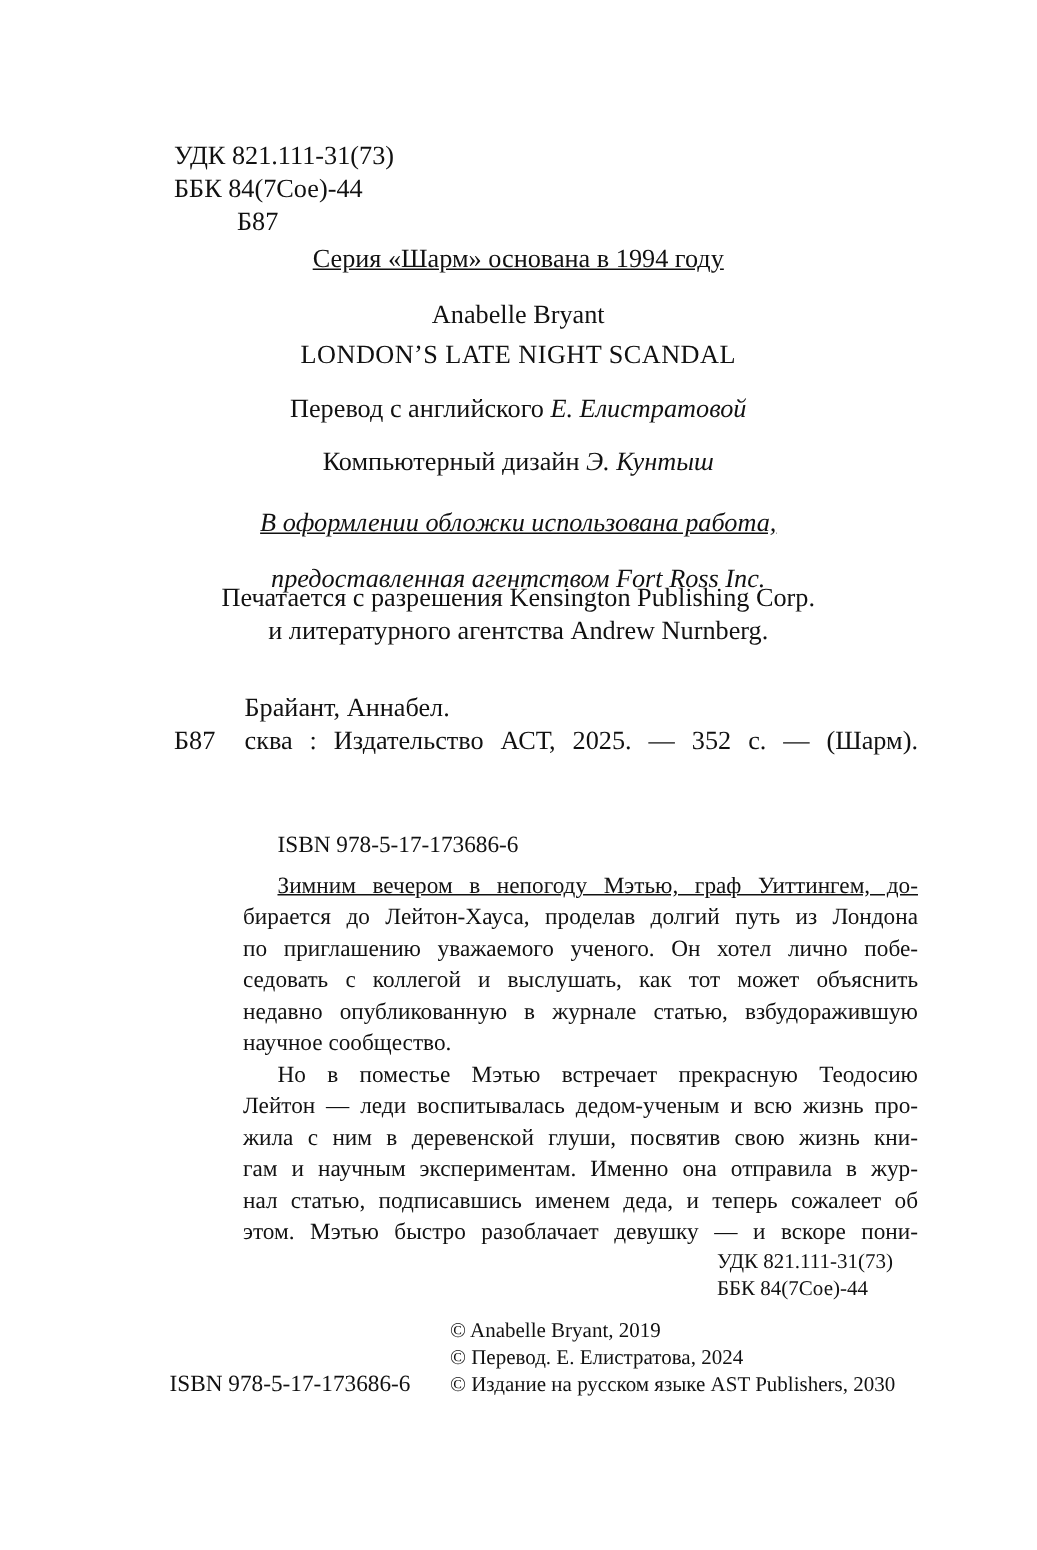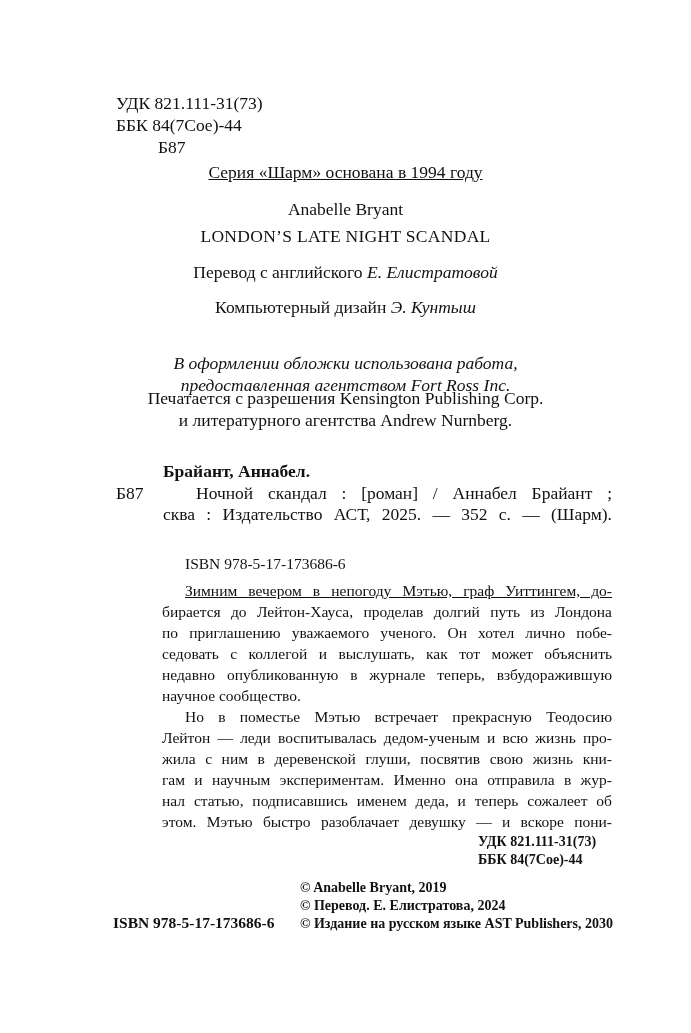--- a/index.html
+++ b/index.html
@@ -6,21 +6,21 @@
   body {
     width: 691px; height: 1033px; position: relative; overflow: hidden;
     font-family: "Liberation Serif", "DejaVu Serif", serif;
     color: #111111;
   }
   .abs { position: absolute; white-space: nowrap; }
   .f17 { font-size: 17.5px; line-height: 21px; }
   .f15 { font-size: 15.5px; line-height: 21px; }
   .center { left: 0; width: 691px; text-align: center; }
   .ital { font-style: italic; margin-top: 20px; }
-  .bold { font-weight: bold; }
+  .bold { font-weight: normal; }
   .justline { display: block; text-align: justify; text-align-last: justify; }
   .lastline { display: block; text-align: left; }
 </style>
 </head>
 <body>
 
 <div class="abs f17" style="left:116px; top:93px;">УДК 821.111-31(73)</div>
 <div class="abs f17" style="left:116px; top:115px;">ББК 84(7Сое)-44</div>
 <div class="abs f17" style="left:158px; top:137px;">Б87</div>
 
@@ -32,41 +32,40 @@
 <div class="abs f17 center" style="top:262px;">
   <span>Перевод с английского</span>
   <span class="ital">Е. Елистратовой</span>
 </div>
 
 <div class="abs f17 center" style="top:297px;">
   <span>Компьютерный дизайн</span>
   <span class="ital">Э. Кунтыш</span>
 </div>
 
-<div class="abs f17 center ital" style="top:333px;">В оформлении обложки использована работа,</div>
+<div class="abs f17 center ital" style="top:318px;text-decoration:underline;">В оформлении обложки использована работа,</div>
 <div class="abs f17 center ital" style="top:355px;">предоставленная агентством Fort Ross Inc.</div>
 
 <div class="abs f17 center" style="top:388px;">Печатается с разрешения Kensington Publishing Corp.</div>
 <div class="abs f17 center" style="top:410px;">и литературного агентства Andrew Nurnberg.</div>
 
 <div class="abs f17 bold" style="left:163px; top:461px;">Брайант, Аннабел.</div>
 <div class="abs f17" style="left:116px; top:483px;">Б87</div>
 <div class="abs f17" style="left:163px; top:483px; width:449px; white-space:normal;">
-  <span class="justline" style="padding-left:33px;">Ночной скандал : [роман] / Аннабел Брайант ;</span>
   <span class="justline">сква : Издательство АСТ, 2025. — 352 с. — (Шарм).</span>
 </div>
 <div class="abs f15" style="left:185px; top:553px;">ISBN 978-5-17-173686-6</div>
 
 <div class="abs f15" style="left:162px; top:580px; width:450px; white-space:normal;">
   <div>
     <span class="justline" style="padding-left:23px;text-decoration:underline;">Зимним вечером в непогоду Мэтью, граф Уиттингем, до-</span>
     <span class="justline">бирается до Лейтон-Хауса, проделав долгий путь из Лондона</span>
     <span class="justline">по приглашению уважаемого ученого. Он хотел лично побе-</span>
     <span class="justline">седовать с коллегой и выслушать, как тот может объяснить</span>
-    <span class="justline">недавно опубликованную в журнале теперь, взбудоражившую</span>
+    <span class="justline">недавно опубликованную в журнале статью, взбудоражившую</span>
     <span class="lastline">научное сообщество.</span>
   </div>
   <div>
     <span class="justline" style="padding-left:23px;">Но в поместье Мэтью встречает прекрасную Теодосию</span>
     <span class="justline">Лейтон — леди воспитывалась дедом-ученым и всю жизнь про-</span>
     <span class="justline">жила с ним в деревенской глуши, посвятив свою жизнь кни-</span>
     <span class="justline">гам и научным экспериментам. Именно она отправила в жур-</span>
     <span class="justline">нал статью, подписавшись именем деда, и теперь сожалеет об</span>
     <span class="justline">этом. Мэтью быстро разоблачает девушку — и вскоре пони-</span>
   </div>

